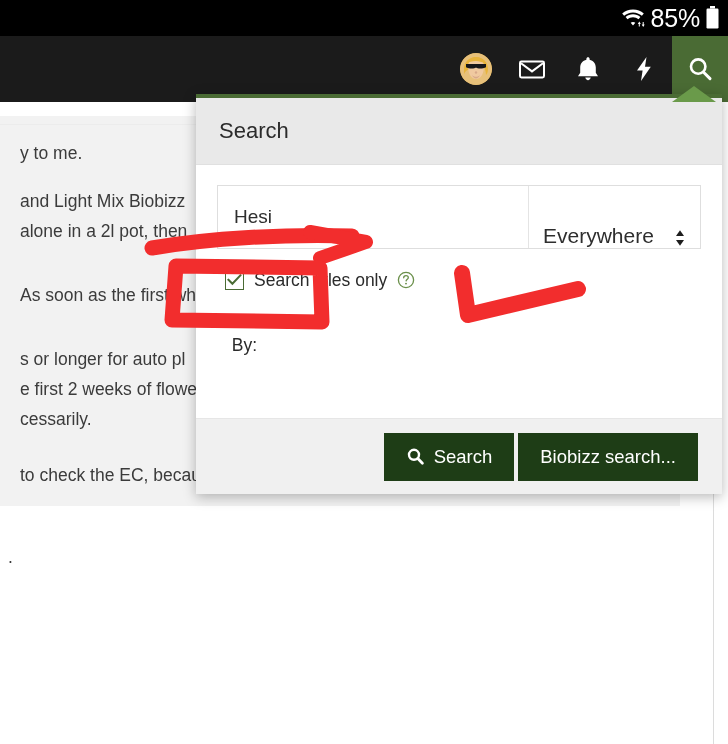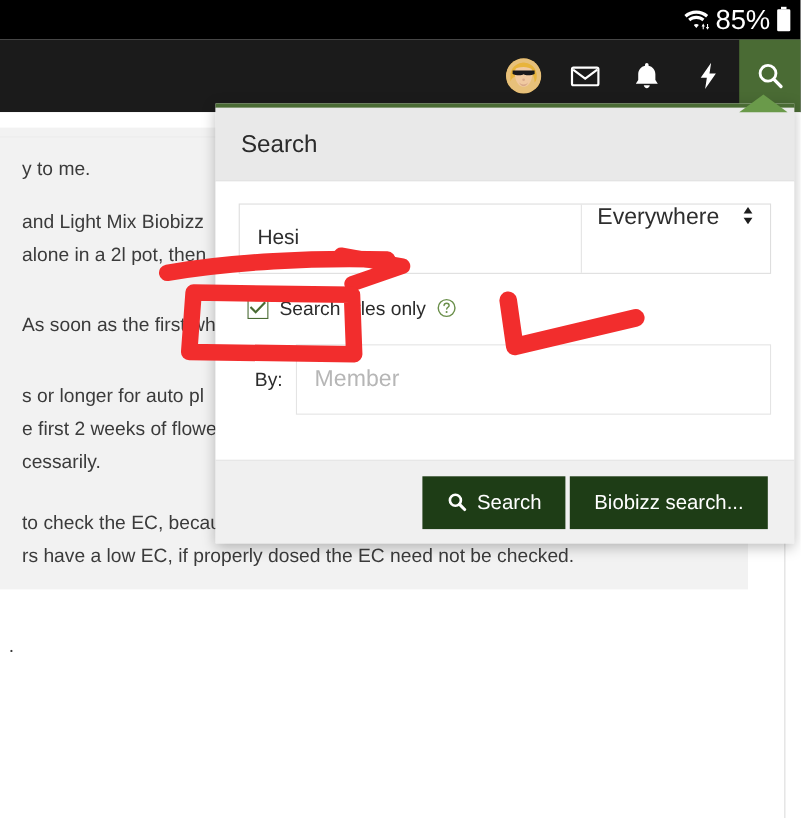--- a/index.html
+++ b/index.html
@@ -185,21 +185,21 @@
     font-size: 19px;
     color: #2e2e2e;
     padding: 0 16px;
     font-family: "Liberation Sans", sans-serif;
     background: transparent;
   }
   #scope-select {
     width: 172px;
     border-left: 1px solid #e4e4e4;
     display: flex;
-    align-items: flex-start;
+    align-items: flex-end;
     justify-content: space-between;
     padding: 0 14px 0 14px;
   }
   #scope-label {
     font-size: 21px;
     color: #2e2e2e;
   }
   .updown {
     display: block;
     width: 12px;
@@ -380,21 +380,20 @@
         <div class="post-line">and Light Mix Biobizz</div>
         <div class="post-line">alone in a 2l pot, then</div>
         <div class="post-gap" style="height:34px;"></div>
         <div class="post-line">As soon as the first wh</div>
         <div class="post-gap" style="height:34px;"></div>
         <div class="post-line">s or longer for auto pl</div>
         <div class="post-line">e first 2 weeks of flowering.</div>
         <div class="post-line">cessarily.</div>
         <div class="post-gap" style="height:26px;"></div>
         <div class="post-line">to check the EC, because the results will be distorted due to the specific</div>
-        <div class="post-line">rs have a low EC, if properly dosed the EC need not be checked.</div>
       </div>
 
       <div style="height:36px;background:#ffffff;"></div>
       <div class="post-line" style="padding-left:8px;color:#3b3b3b;">.</div>
     </div>
   </div>
   <div id="page-top-rule"></div>
   <div id="page-right-rule"></div>
 
   <div id="search-panel">
@@ -430,21 +429,20 @@
           <svg class="help-ico" viewBox="0 0 18 18">
             <circle cx="9" cy="9" r="7.6" fill="none" stroke="#6a8f4a" stroke-width="1.3"></circle>
             <path d="M6.7 6.8c0-1.3 1-2.2 2.3-2.2s2.3.9 2.3 2.1c0 1.5-2 1.6-2.2 3.2" fill="none" stroke="#6a8f4a" stroke-width="1.3" stroke-linecap="round"></path>
             <circle cx="9" cy="12.6" r="0.95" fill="#6a8f4a"></circle>
           </svg>
         </span>
       </div>
 
       <div id="by-row">
         <span id="by-label">By:</span>
-        <input id="member-input" type="text" placeholder="Member" style="">
       </div>
     </div>
 
     <div id="panel-footer">
       <button class="gbtn">
         <span>
           <svg width="19" height="19" viewBox="0 0 19 19">
             <circle cx="8" cy="7.8" r="5" fill="none" stroke="#fff" stroke-width="2.4"></circle>
             <line x1="11.8" y1="11.6" x2="16.4" y2="16.2" stroke="#fff" stroke-width="2.8" stroke-linecap="round"></line>
           </svg>

